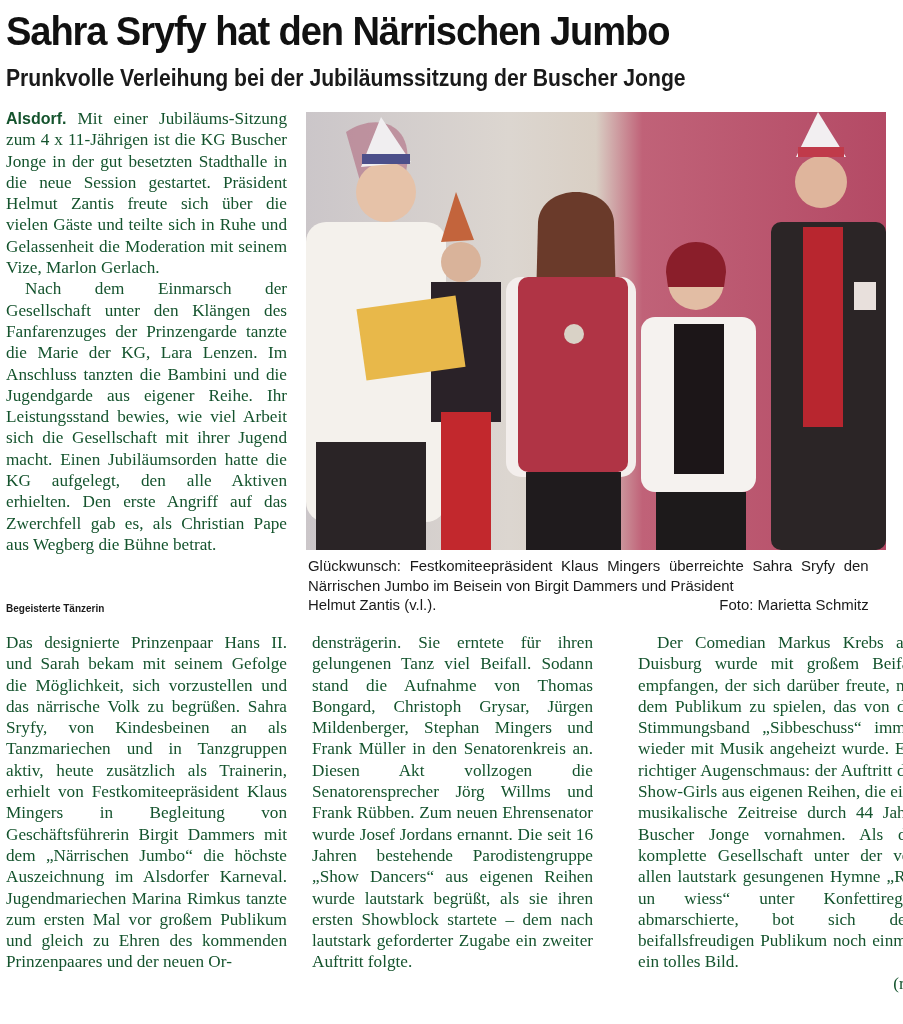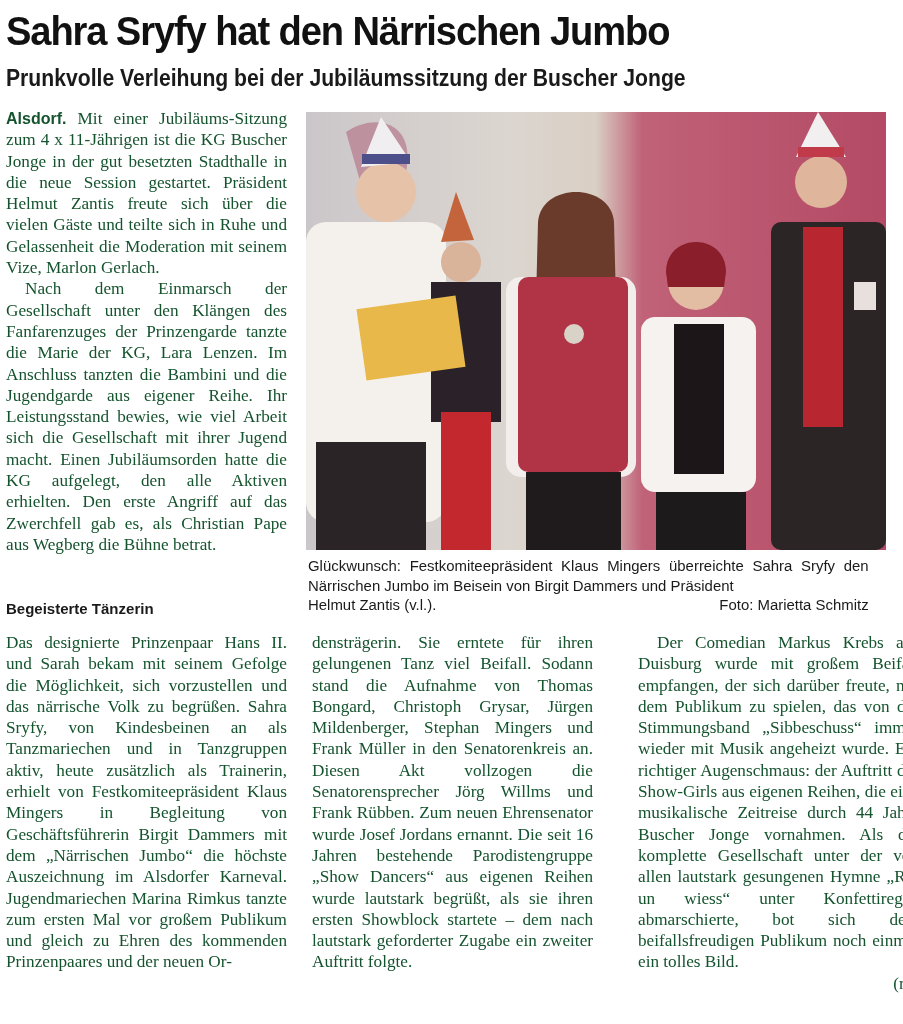--- a/index.html
+++ b/index.html
@@ -19,21 +19,21 @@
   .col {
     position: absolute; width: 281px;
     font-family: "Liberation Serif", serif; font-size: 17.2px; line-height: 21.3px;
     text-align: justify; hyphens: manual; color: #14532d;
   }
   .col p { margin: 0; }
   .col p.indent { text-indent: 19px; }
   .dateline { font-family: "Liberation Sans", sans-serif; font-weight: bold; font-size: 16px; }
   .subheading {
     position: absolute; left: 6px; top: 598px;
-    font-family: "Liberation Sans", sans-serif; font-weight: bold; font-size: 15px; line-height: 22px;
+    font-family: "Liberation Sans", sans-serif; font-weight: bold; font-size: 10px; line-height: 22px;
   }
   .photo {
     position: absolute; left: 306px; top: 112px; width: 580px; height: 438px; overflow: hidden;
     background: linear-gradient(90deg, #cfc9cc 0%, #d9d4d2 30%, #e2dbd6 45%, #c9637a 60%, #b84a66 100%);
   }
   .photo svg { display: block; }
   .caption {
     position: absolute; left: 308px; top: 556px; width: 578px;
     font-family: "Liberation Sans", sans-serif; font-size: 15.4px; line-height: 19.5px;
     text-align: justify; color: #1a1a1a;

